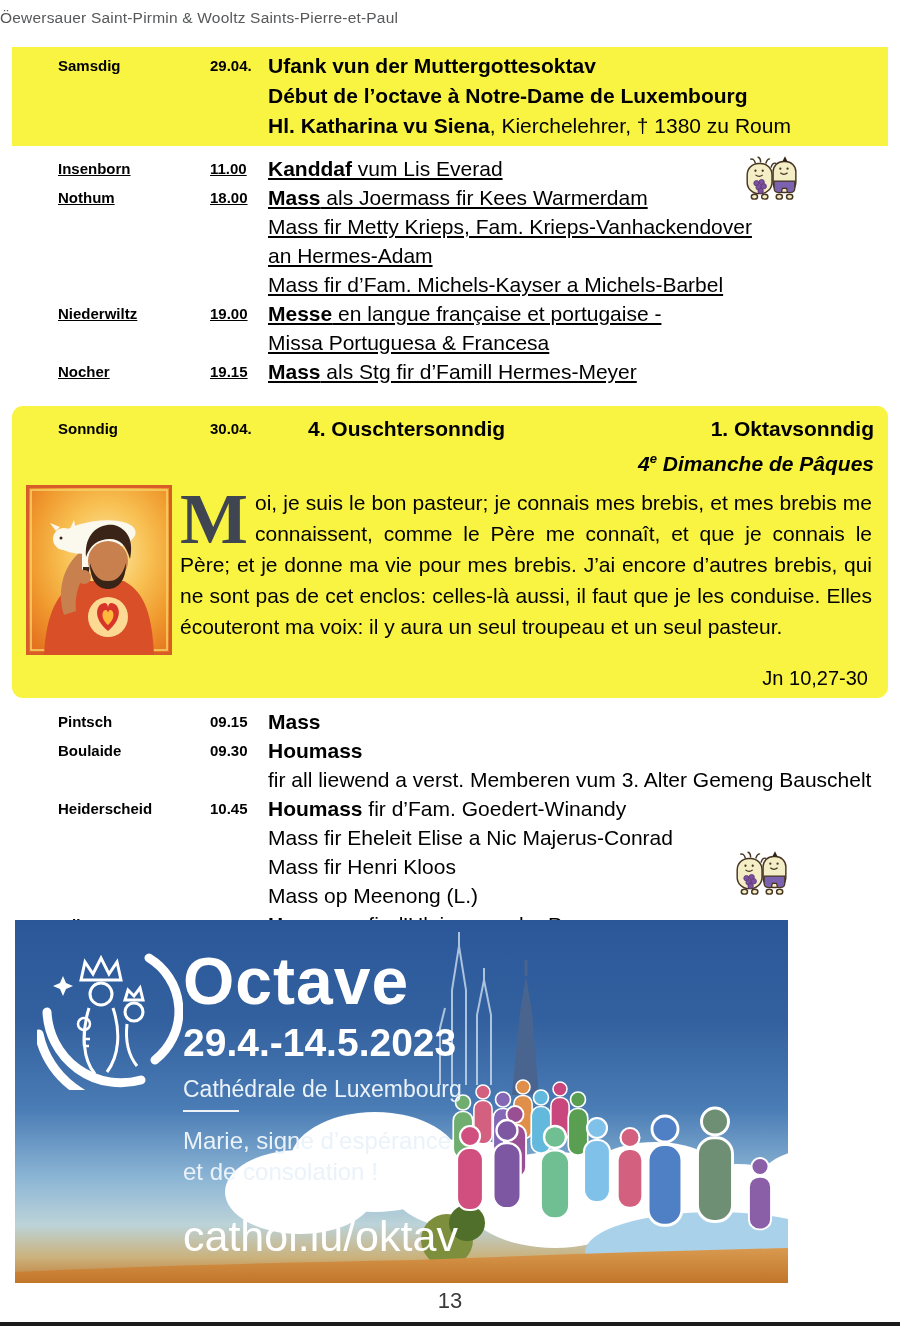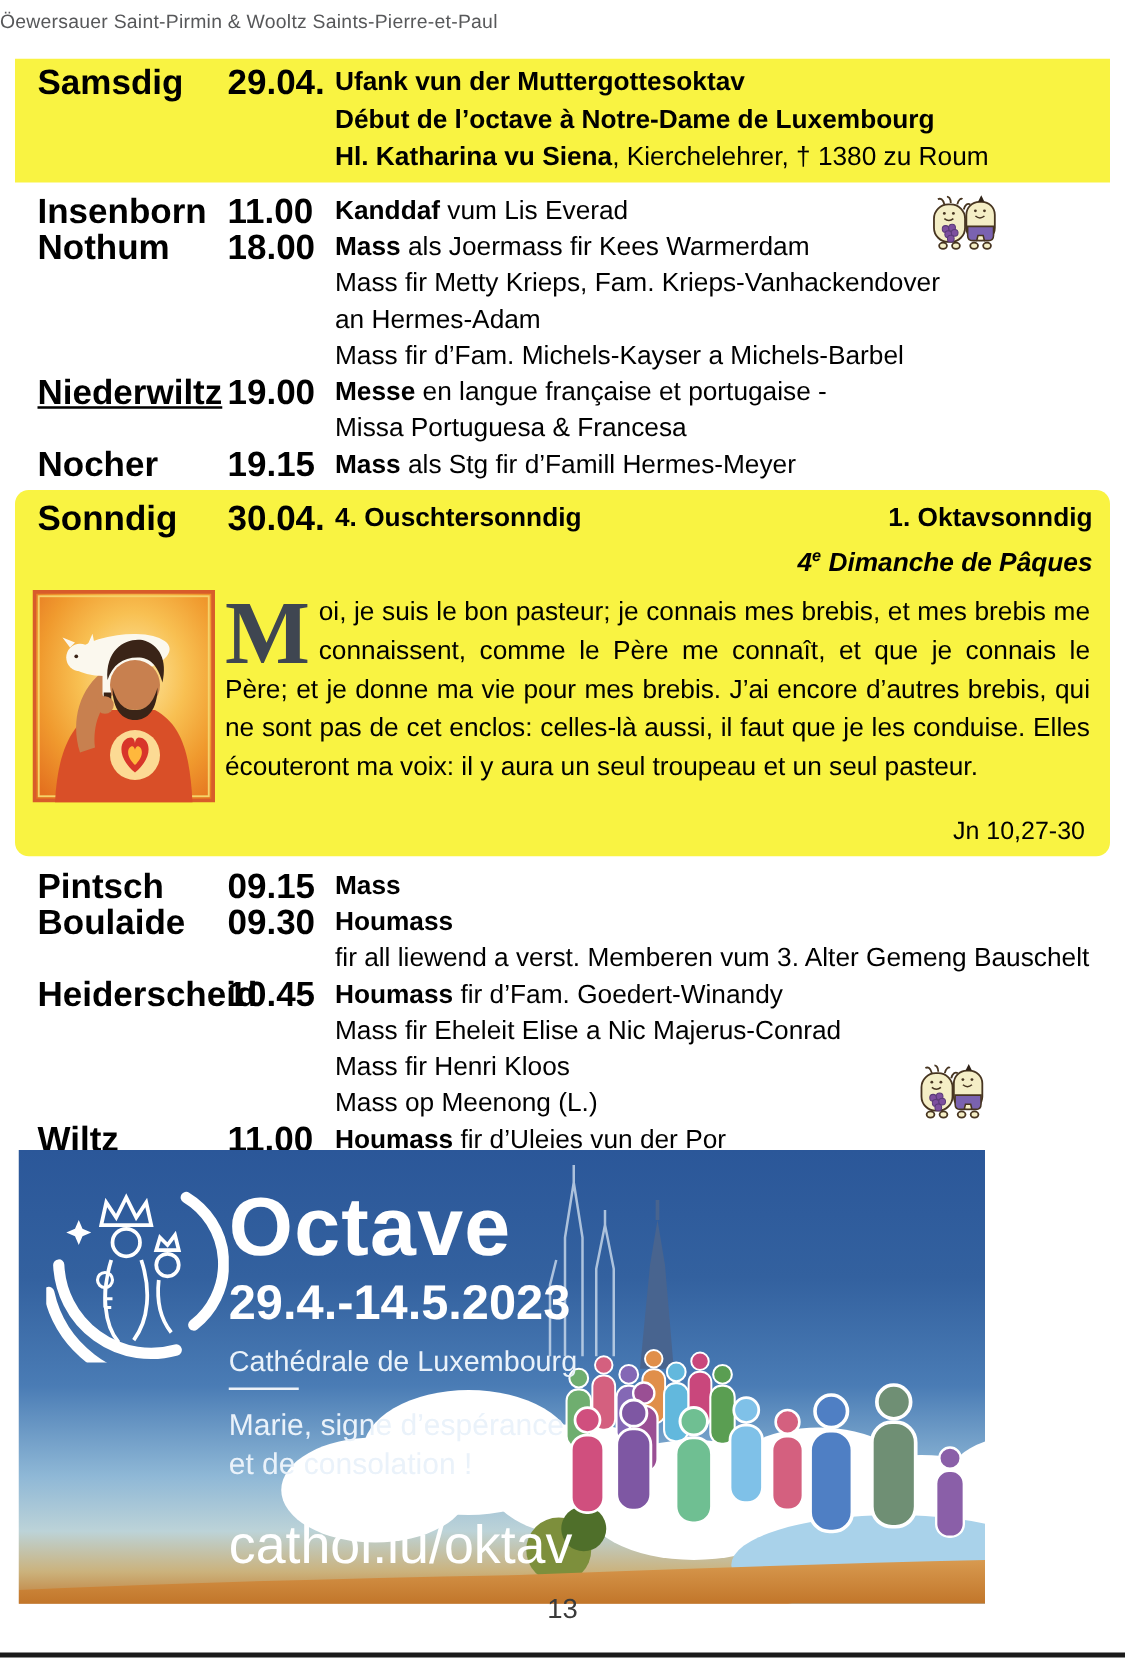--- a/index.html
+++ b/index.html
@@ -2,31 +2,31 @@
 <html><head>
 <meta charset="utf-8">
 <style>
   html,body{margin:0;padding:0;background:#fff;}
   .page{position:relative;width:900px;height:1327px;background:#fff;overflow:hidden;
         font-family:"Liberation Sans",sans-serif;color:#000;}
   .doc-header{padding:9px 30px 0 0;font-size:15.5px;color:#57585a;letter-spacing:.2px;}
   .hl{background:#f9f342;}
   .block{margin:0 12px;}
   .grid-row{display:grid;grid-template-columns:152px 86px 1fr;padding-left:18px;padding-right:14px;align-items:start;}
-  .loc,.time{font-weight:bold;font-size:28px;line-height:29px;white-space:nowrap;}
+  .loc,.time{font-weight:bold;font-size:15px;line-height:29px;white-space:nowrap;margin-left:28px;}
   .u{text-decoration:underline;}
   .desc{font-size:21px;line-height:29px;}
   .desc b{font-weight:bold;}
   .yellow1{margin-top:20px;padding:4px 0 5px;}
   .yellow1 .loc,.yellow1 .time{line-height:30px;}
   .yellow1 .desc{line-height:30px;font-weight:bold;}
   .yellow1 .l3r{font-weight:normal;}
-  .sat-section{padding:8px 0 6px;position:relative;}
+  .sat-section{padding:8px 0 20px;position:relative;text-decoration:underline;}
   .yellow2{margin-top:0;padding:8px 0 4px;border-radius:11px;}
-  .sun-head .desc{font-weight:bold;line-height:30px;}
+  .sun-head .desc{font-weight:bold;line-height:30px;margin-left:40px;}
   .sun-line1{display:flex;justify-content:space-between;}
   .sun-line2{text-align:right;font-style:italic;}
   .sun-line2 sup{font-size:13px;}
   .gospel-wrap{position:relative;padding:8px 16px 0 168px;min-height:178px;}
   .gospel{font-size:21px;line-height:31px;text-align:justify;}
   .dropcap{float:left;font-family:"Liberation Serif",serif;font-weight:bold;font-size:72px;line-height:56px;
            color:#3f4651;margin:4px 7px 0 0;}
   .gospel-ref{text-align:right;font-size:20px;line-height:27px;padding:0 20px 2px 0;}
   .sun-section{padding:9px 0 6px;position:relative;}
   .bapt-icon{position:absolute;}
@@ -39,21 +39,21 @@
     background:linear-gradient(180deg,#2b5799 0%,#33619f 28%,#4a7cb5 52%,#8fb8d6 72%,#bcd3d8 84%,#cbb27c 93%,#c07a35 100%);}
   .scene{position:absolute;left:0;top:0;width:871px;height:363px;}
   .banner-text{position:absolute;left:168px;top:26px;z-index:2;color:#fff;}
   .banner-title{font-size:66px;font-weight:bold;letter-spacing:1px;line-height:70px;}
   .banner-dates{font-size:39px;line-height:38px;margin-top:8px;font-weight:bold;}
   .banner-venue{font-size:23px;line-height:27px;margin-top:14px;color:#eaf2fa;}
   .venue-rule{width:56px;height:2px;background:#fff;margin-top:7px;opacity:.9;}
   .banner-slogan{font-size:24px;line-height:31px;margin-top:13px;color:#eaf2fa;}
   .banner-url{font-size:43px;line-height:48px;margin-top:25px;color:#fff;}
   .octave-logo{position:absolute;left:22px;top:28px;z-index:2;}
-  .pageno{position:absolute;left:0;right:0;bottom:27px;text-align:center;font-size:22px;color:#3a3a3a;}
+  .pageno{position:absolute;left:0;right:0;bottom:13px;text-align:center;font-size:22px;color:#3a3a3a;}
   .botbar{position:absolute;left:0;bottom:1px;width:100%;height:4px;background:#1b1b1b;}
 </style>
 </head>
 <body>
 
 <div class="page">
 
   <div class="doc-header">Öewersauer Saint-Pirmin &amp; Wooltz Saints-Pierre-et-Paul</div>
 
   <div class="hl block yellow1">

